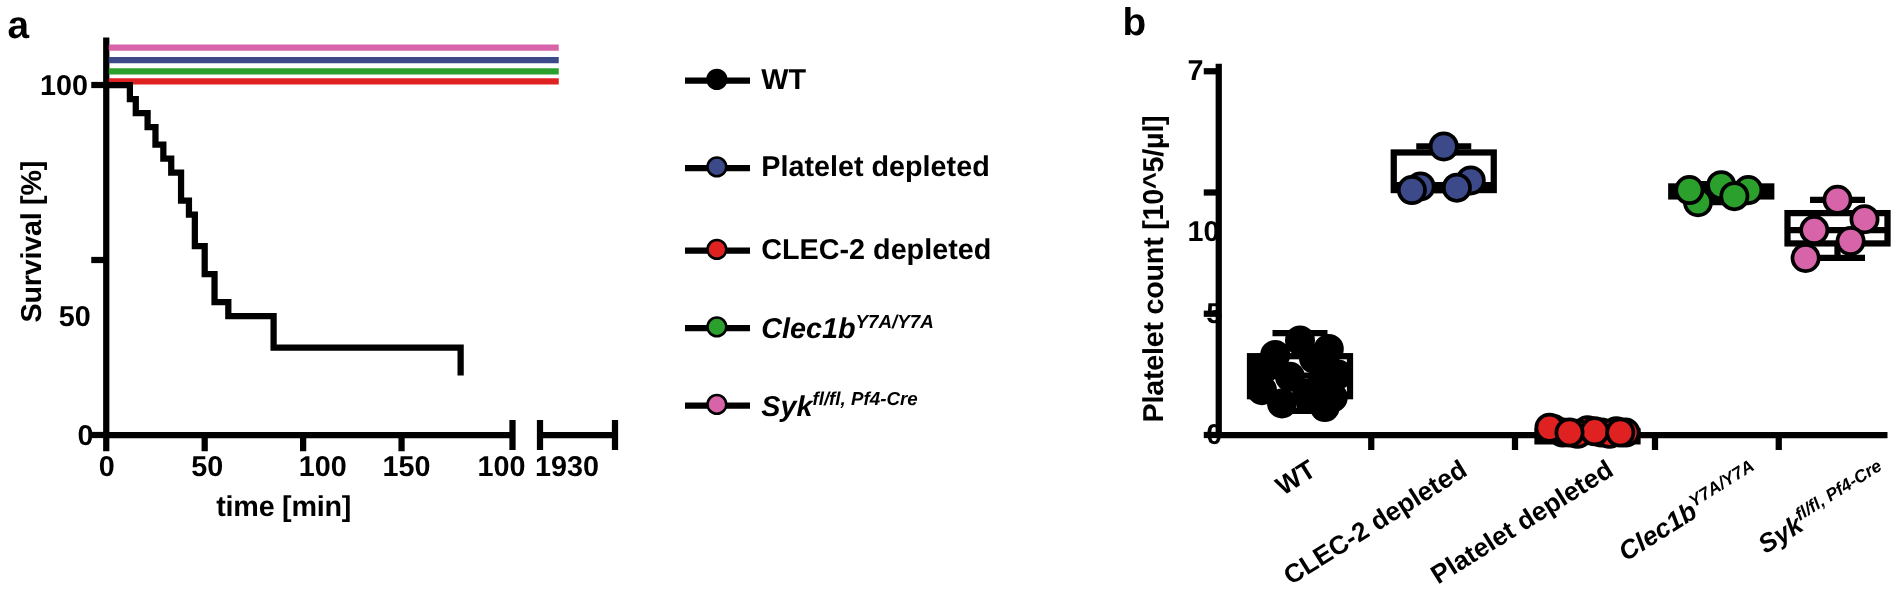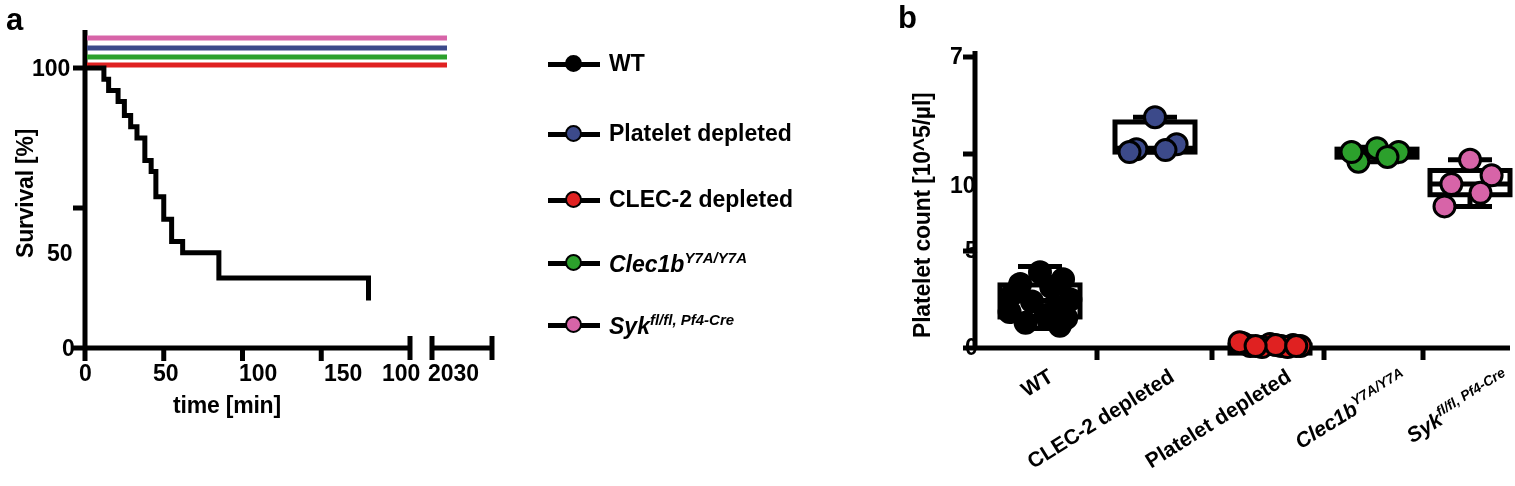--- a/index.html
+++ b/index.html
@@ -55,23 +55,23 @@
 
   <div class="axis-title" style="left:173px;top:392px;">time [min]</div>
 
   <div class="tick-label" style="left:32px;top:57px;">100</div>
   <div class="tick-label" style="left:47px;top:242px;">50</div>
   <div class="tick-label" style="left:62px;top:337px;">0</div>
 
   <div class="tick-label" style="left:79px;top:362px;">0</div>
   <div class="tick-label" style="left:153px;top:362px;">50</div>
   <div class="tick-label" style="left:239px;top:362px;">100</div>
-  <div class="tick-label" style="left:324px;top:362px;">150</div>
+  <div class="tick-label" style="left:306px;top:362px;">150</div>
   <div class="tick-label" style="left:382px;top:362px;">100</div>
-  <div class="tick-label" style="left:428px;top:362px;">2030</div>
+  <div class="tick-label" style="left:428px;top:362px;">1930</div>
 
   <div id="legend-host">
       <div class="legend-row" style="left: 548px; top: 52px;">
         <span class="legend-key">
           <span class="lk-line"></span>
           <span class="lk-dot" style="background: rgb(0, 0, 0);"></span>
         </span>
         <span class="legend-label">WT</span>
       </div>
       <div class="legend-row" style="left: 548px; top: 122px;">

